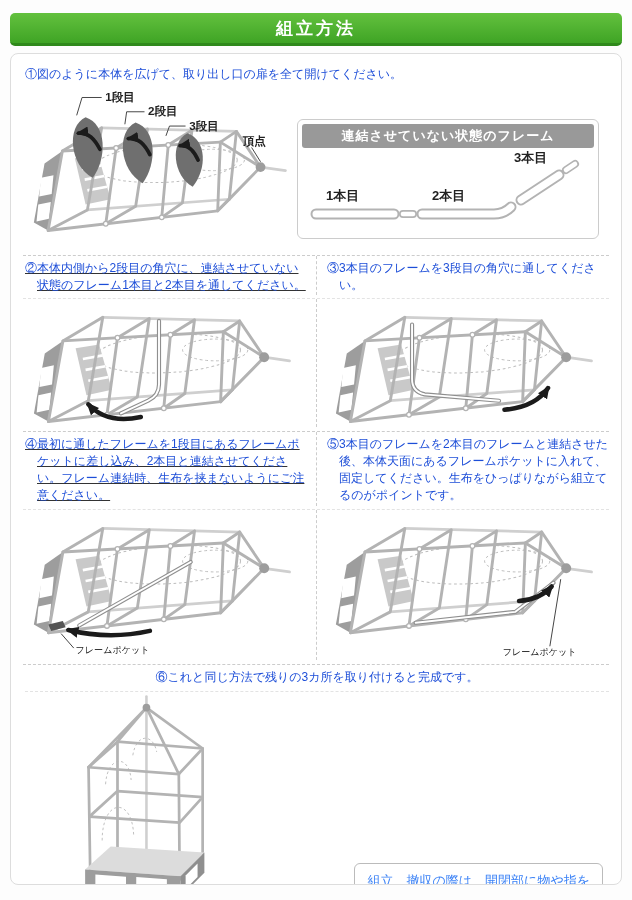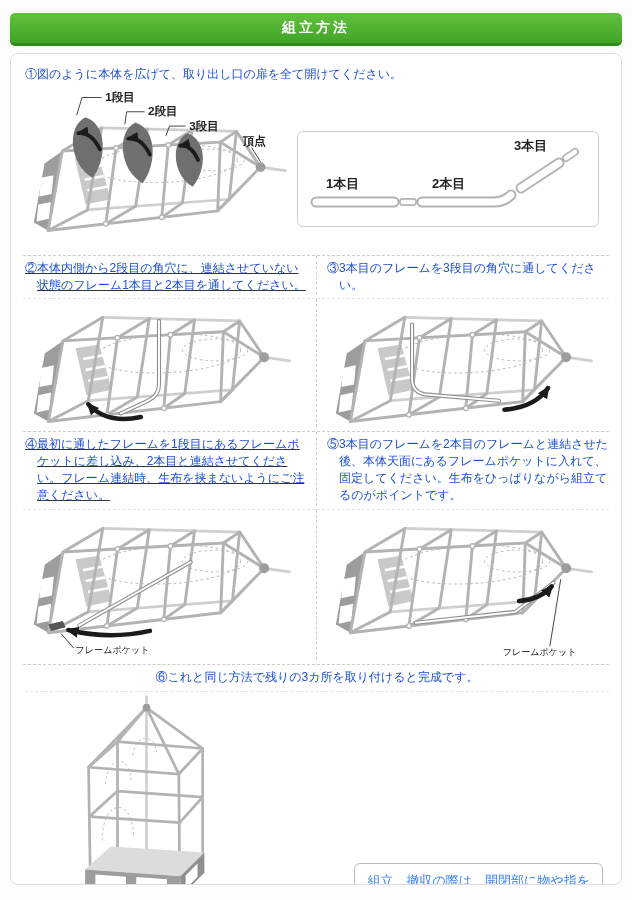--- a/index.html
+++ b/index.html
@@ -9,21 +9,21 @@
   }
   .page{width:632px;height:900px;position:relative;}
   
   .banner{
     margin:13px 10px 7px 10px;height:30px;border-radius:5px;
     background:linear-gradient(to bottom,var(--green-light) 0%,var(--green) 100%);
     border-bottom:3px solid var(--green-dark);
     display:flex;align-items:center;justify-content:center;
   }
   .banner h1{
-    margin:0;font-size:14px;font-weight:bold;color:#fff;letter-spacing:3px;
+    margin:0;font-size:17px;font-weight:bold;color:#fff;letter-spacing:3px;
   }
   
   .content{
     margin:0 10px;height:812px;background:#fff;border:1px solid #ddd;
     border-radius:8px;padding:8px 12px 10px 12px;overflow:hidden;
   }
   .step-text{
     font-size:12px;line-height:1.4;margin:4px 0 2px 2px;
     padding-left:1em;text-indent:-1em;color:#1d4ed8;
   }
@@ -135,20 +135,21 @@
             <text class="dlabel" x="92" y="18">1段目</text>
             <polyline class="leader" points="136,30 116,30 114,44"></polyline>
             <text class="dlabel" x="140" y="34">2段目</text>
             <polyline class="leader" points="182,46 164,46 160,57"></polyline>
             <text class="dlabel" x="186" y="50">3段目</text>
             <line class="leader" x1="256" y1="70" x2="266" y2="86"></line>
             <text class="dlabel" x="246" y="67">頂点</text>
           </g>
         </svg>
         <div class="frame-box">
+          <div class="frame-box-header">連結させていない状態のフレーム</div>
           <svg width="292" height="86" viewBox="0 0 292 86">
             <path class="capsO" d="M14,66 L92,66"></path>
               <path class="capsI" d="M14,66 L92,66"></path>
             <path class="capO2" d="M101,66 L111,66"></path>
               <path class="capI2" d="M101,66 L111,66"></path>
             <path class="capsO" d="M120,66 L192,66 Q202,66 209,59"></path>
               <path class="capsI" d="M120,66 L192,66 Q202,66 209,59"></path>
             <path class="capsO" d="M219,52 L257,27"></path>
               <path class="capsI" d="M219,52 L257,27"></path>
             <path class="capO2" d="M264,22 L273,16"></path>

